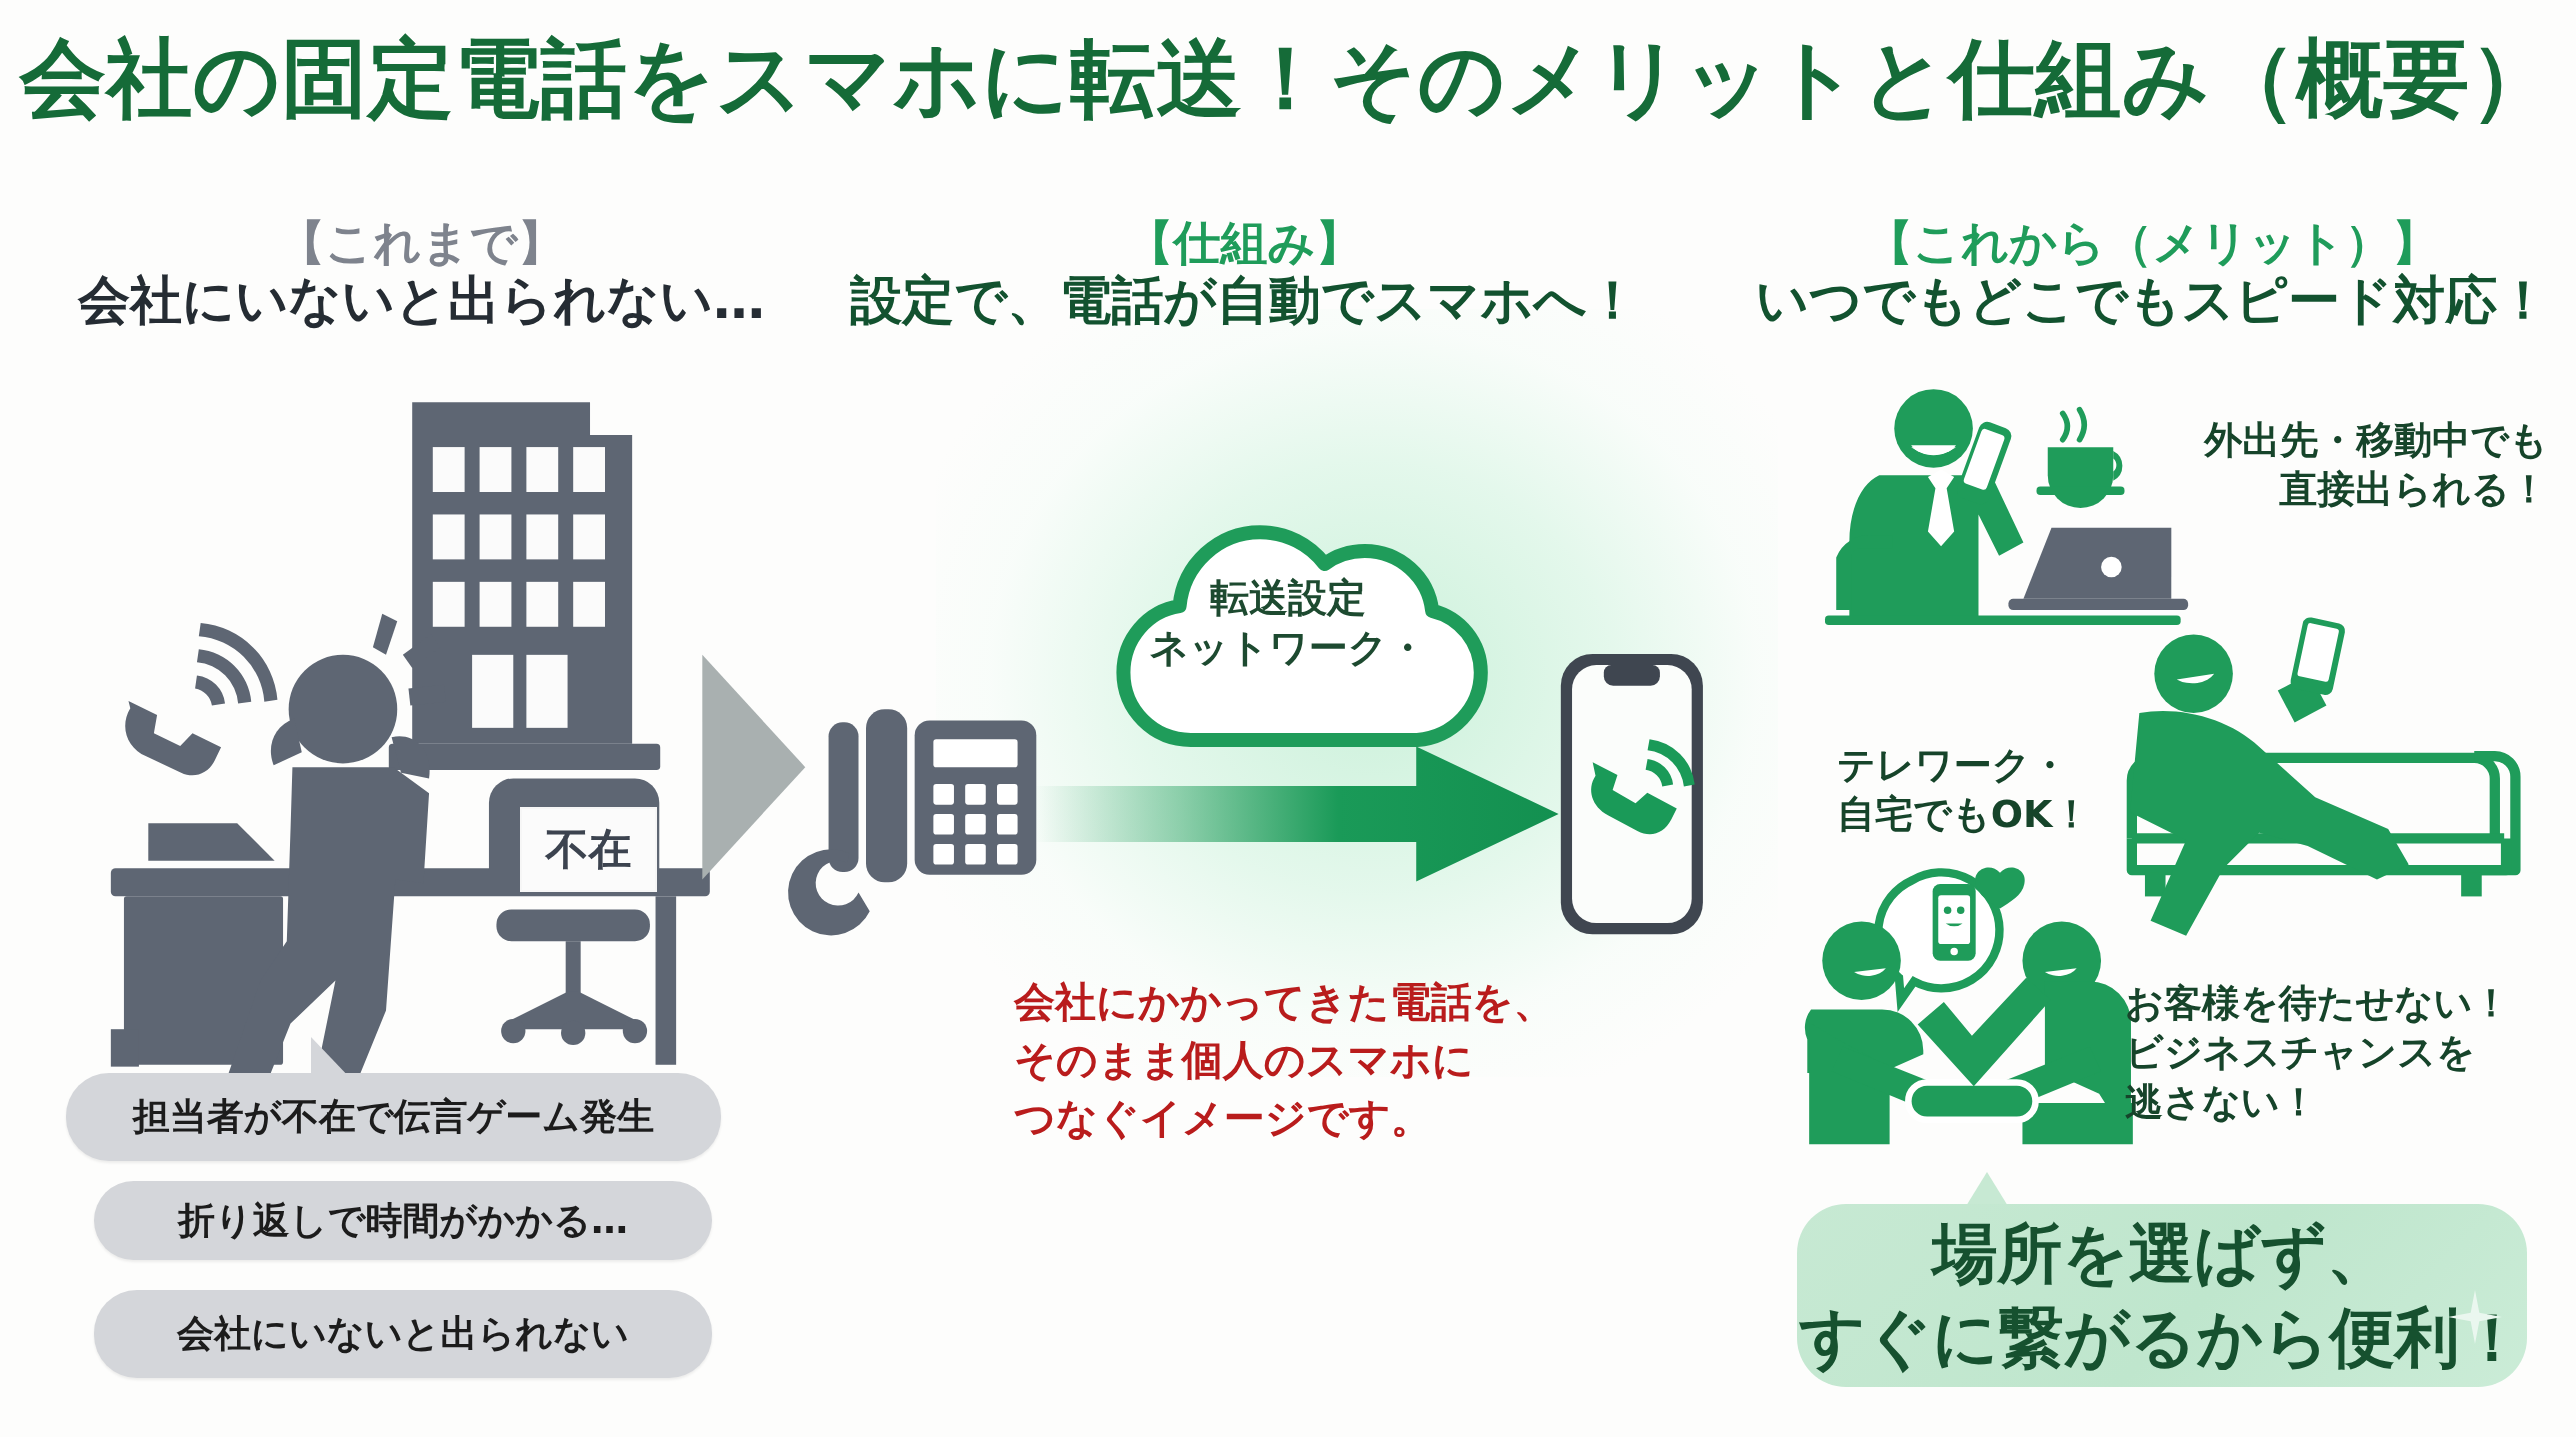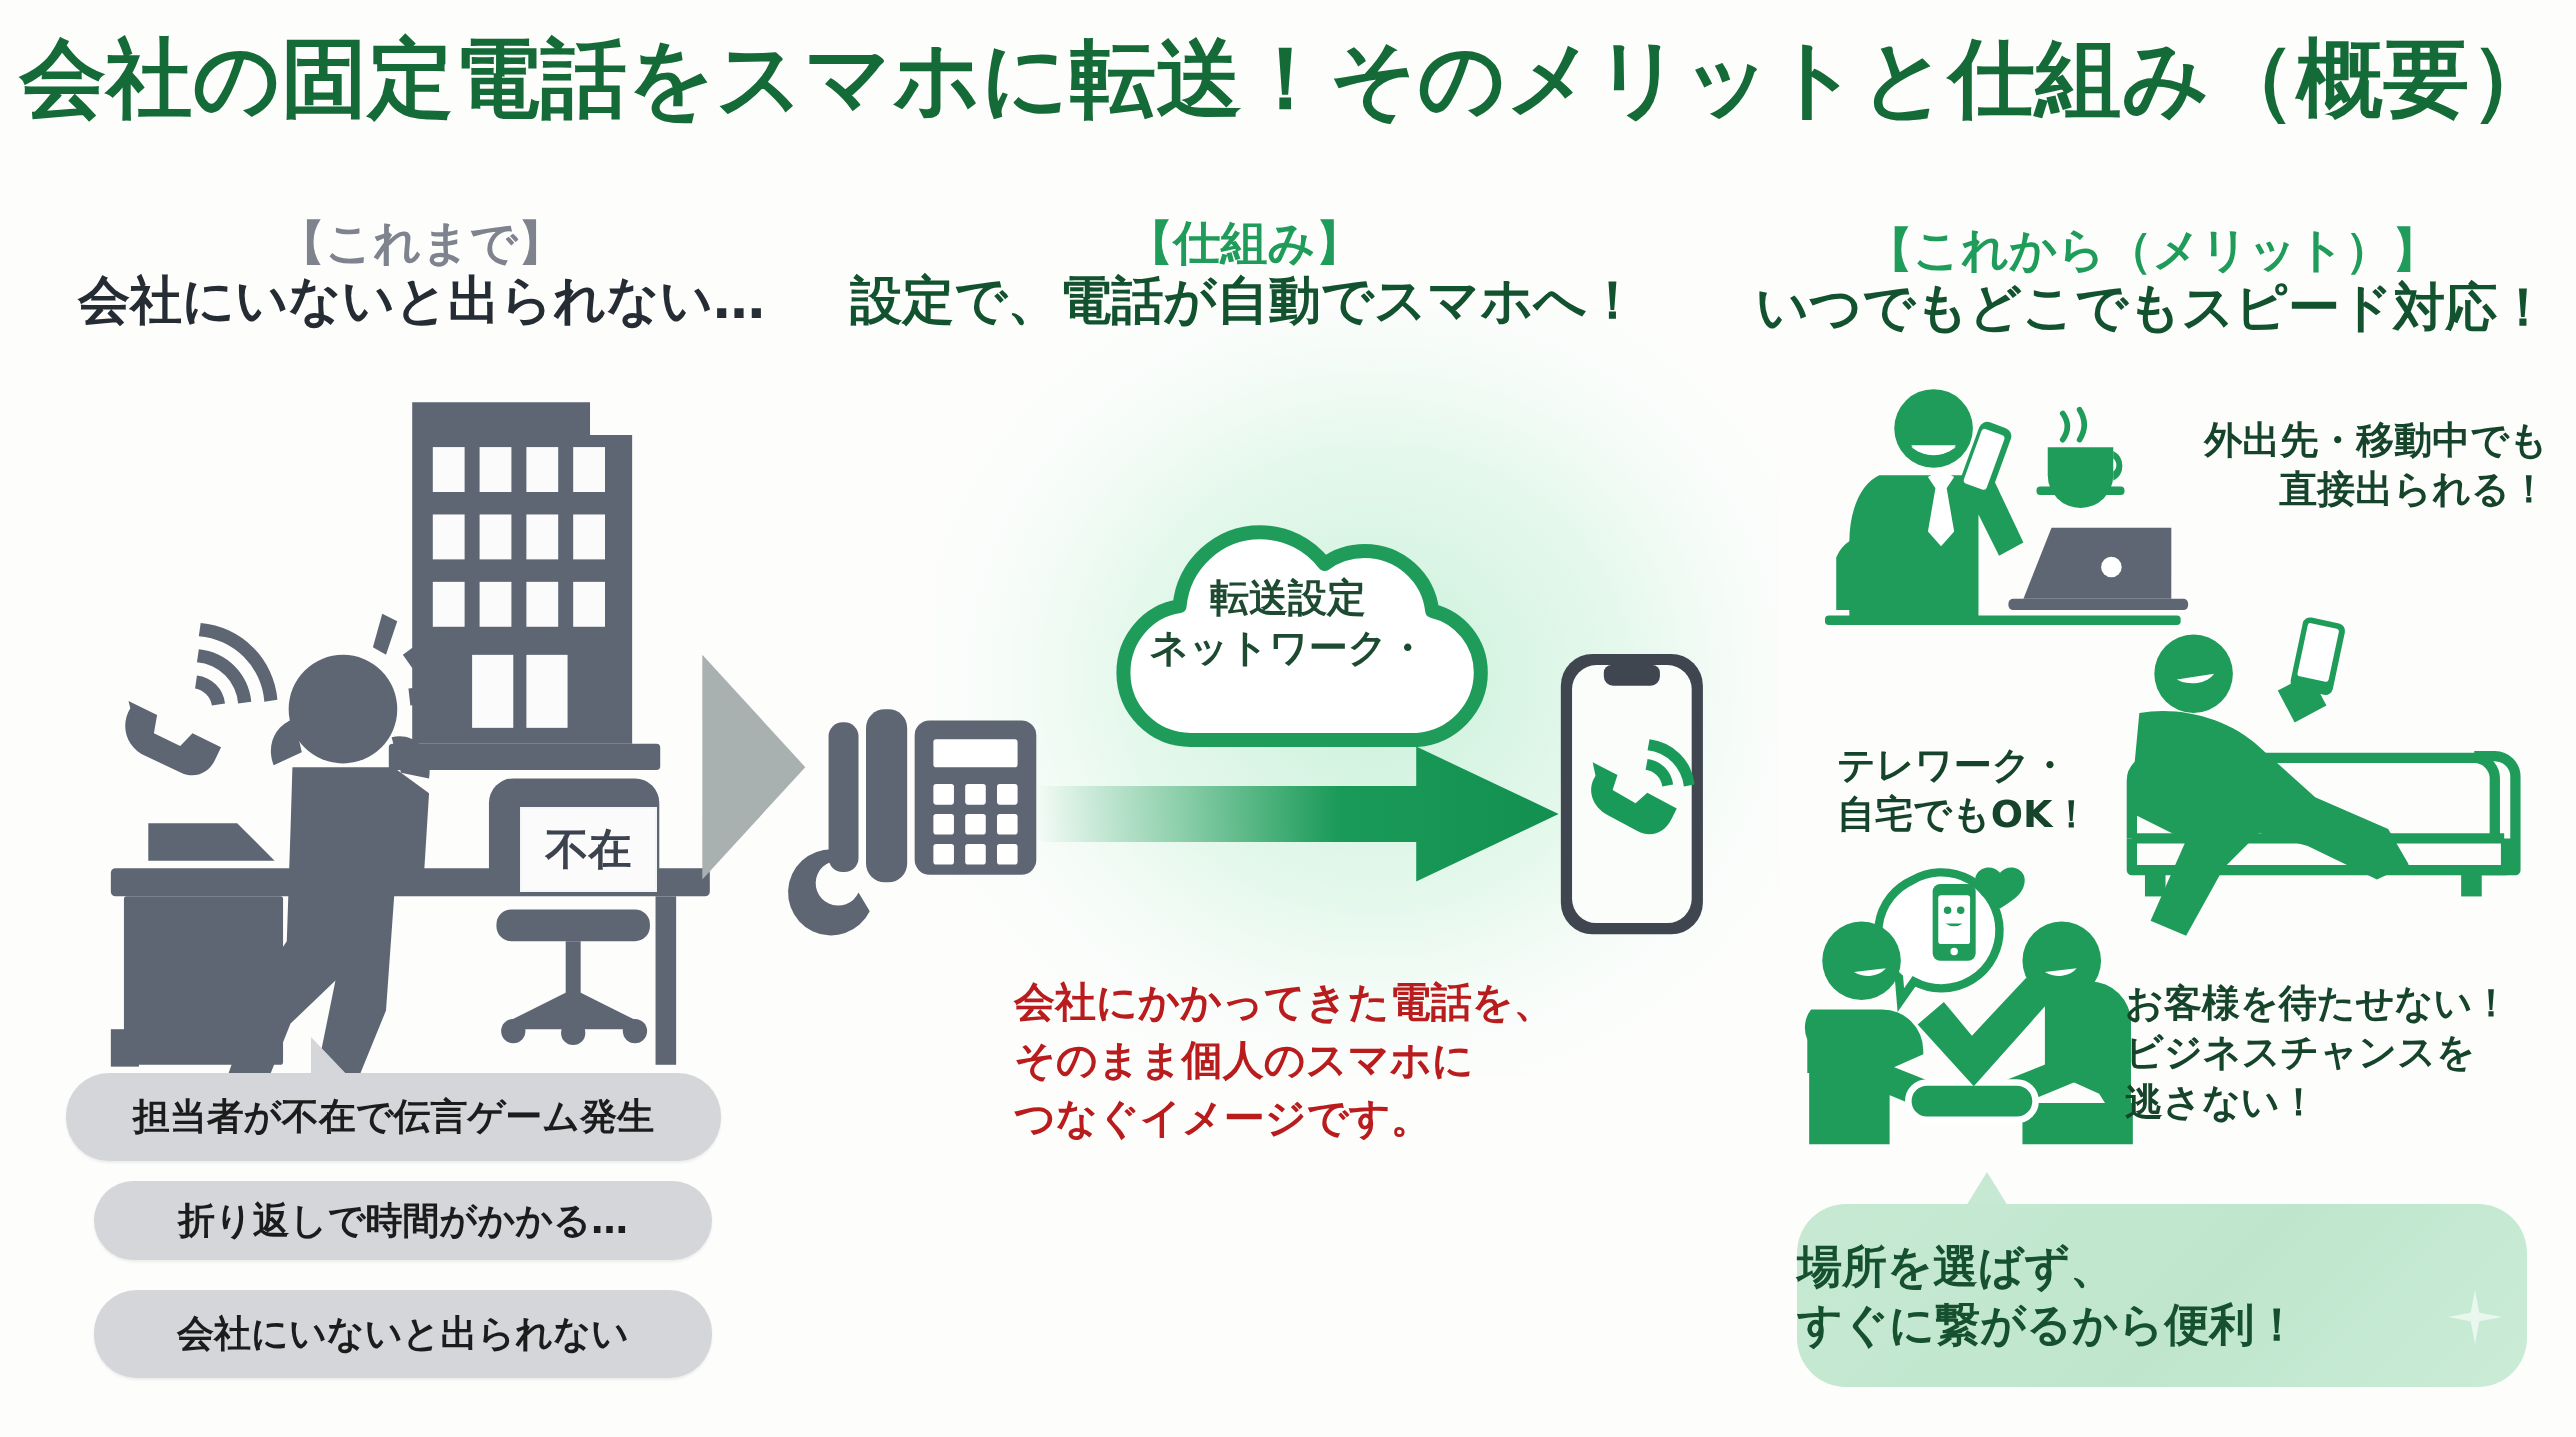--- a/index.html
+++ b/index.html
@@ -28,21 +28,21 @@
   
   .col-head{position:absolute;text-align:center;width:805px;}
   .col-head .tag{font-size:47px;font-weight:bold;line-height:1.12;}
   .col-head .sub{font-size:52px;font-weight:bold;line-height:1.18;white-space:nowrap;}
   #head-left{left:19px;top:217px;}
   #head-left .tag{color:#7e838d;}
   #head-left .sub{color:#252c33;}
   #head-mid{left:842px;top:217px;}
   #head-mid .tag{color:#1f9c5a;}
   #head-mid .sub{color:#12522f;}
-  #head-right{left:1750px;top:228px;font-family:Liberation Mono, monospace;}
+  #head-right{left:1750px;top:217px;}
   #head-right .tag{color:#1f9c5a;}
   #head-right .sub{color:#12522f;}
 
   
   .abs{position:absolute;}
 
   
   .pill{
     position:absolute;background:#d4d6da;border-radius:43px;
     color:#1c1c1c;font-size:37px;font-weight:bold;
@@ -68,22 +68,22 @@
   .benefit{position:absolute;color:#16442a;font-size:38px;font-weight:bold;line-height:1.3;}
   #benefit-0{left:2127px;top:416px;text-align:right;width:421px;}
   #benefit-1{left:1837px;top:741px;width:393px;}
   #benefit-2{left:2125px;top:979px;width:449px;}
 
   
   .callout{
     position:absolute;left:1797px;top:1204px;width:730px;height:183px;
     background:linear-gradient(135deg,#c7e9d3 0%,#bfe6cd 55%,#cbecd7 100%);
     border-radius:49px;display:flex;flex-direction:column;
-    align-items:flex-start;justify-content:center;
-    color:#16512f;font-size:45px;font-weight:bold;line-height:1.28;text-align:center;
+    align-items:center;justify-content:center;
+    color:#16512f;font-size:65px;font-weight:bold;line-height:1.28;text-align:center;
   }
   .callout-tail{
     position:absolute;left:1963px;top:1172px;width:0;height:0;
     border-left:24px solid transparent;border-right:24px solid transparent;
     border-bottom:39px solid #c7e9d3;
   }
   .sparkle{
     position:absolute;left:2448px;top:1290px;width:54px;height:54px;
     background:#eaf7ef;
     clip-path:polygon(50% 0%,58% 42%,100% 50%,58% 58%,50% 100%,42% 58%,0% 50%,42% 42%);

